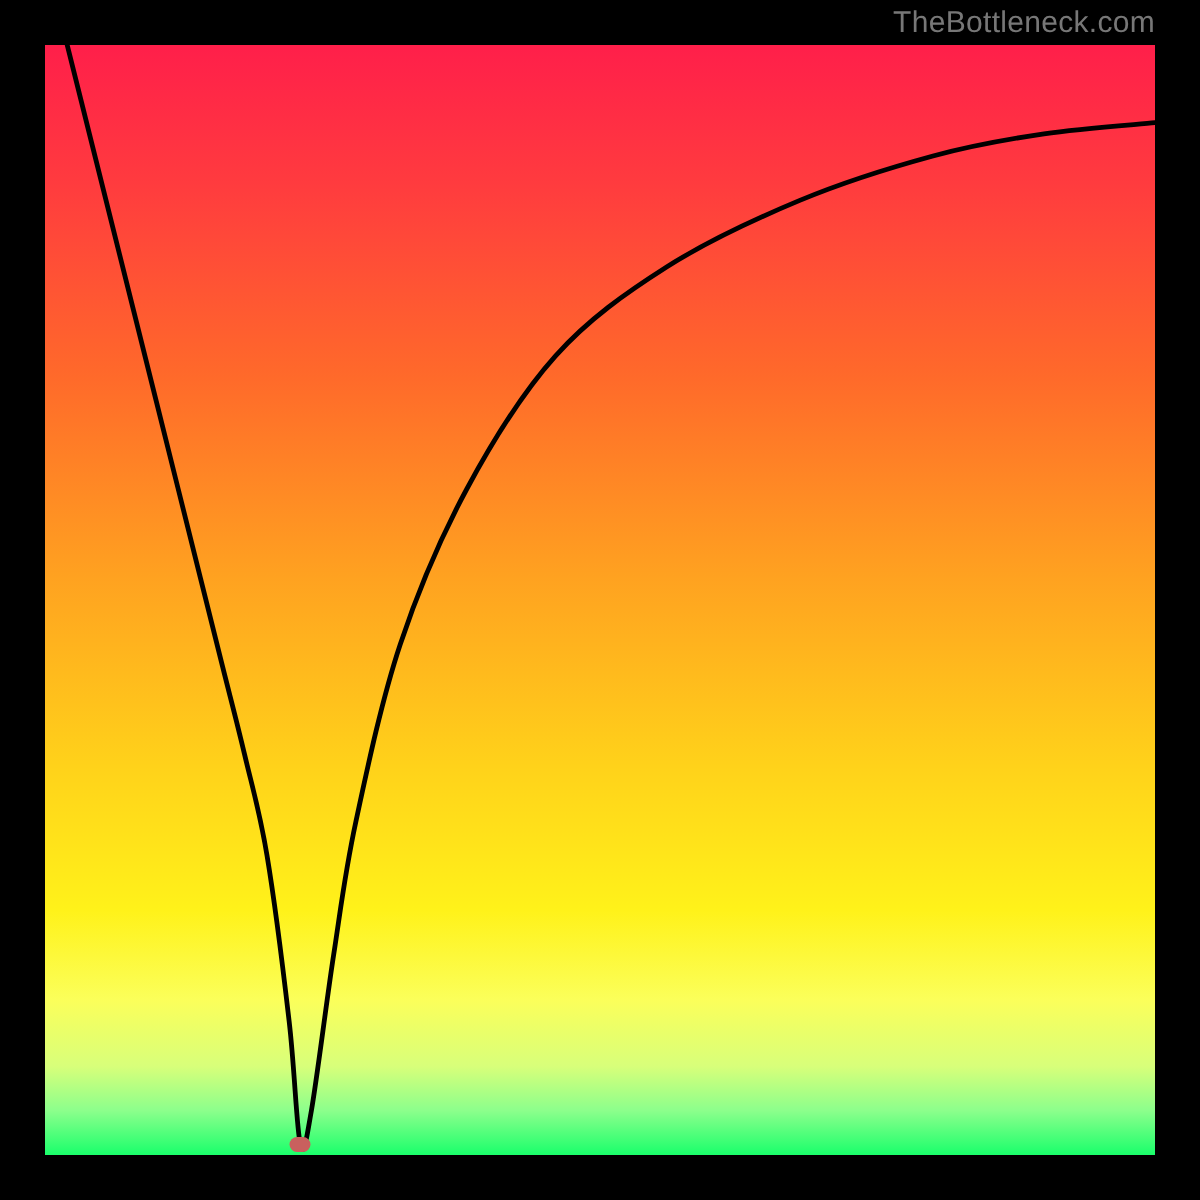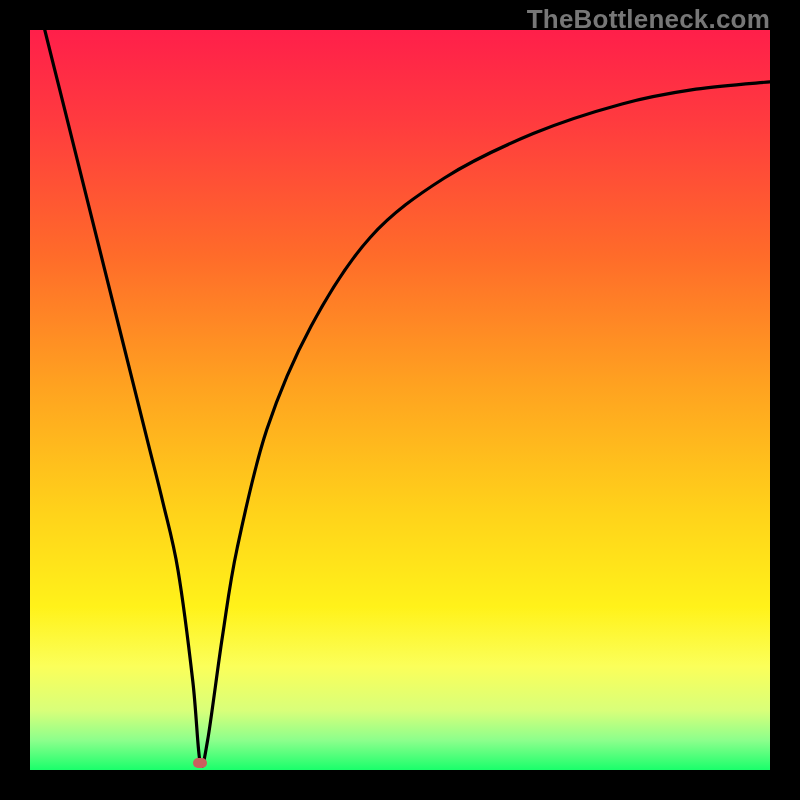--- a/index.html
+++ b/index.html
@@ -34,22 +34,22 @@
     position: absolute;
     left: 0; top: 0;
     width: 100%;
     height: 100%;
   }
   .watermark {
     position: absolute;
     top: 4px;
     right: 30px;
     color: #777;
-    font-size: 26px;
-    font-weight: 700;
+    font-size: 20px;
+    font-weight: 400;
     letter-spacing: 0.2px;
     margin-left: 24px;
   }
   .marker {
     position: absolute;
     width: 14px;
     height: 10px;
     border-radius: 5px;
     background: #c9605e;
     transform: translate(-50%, -50%);

